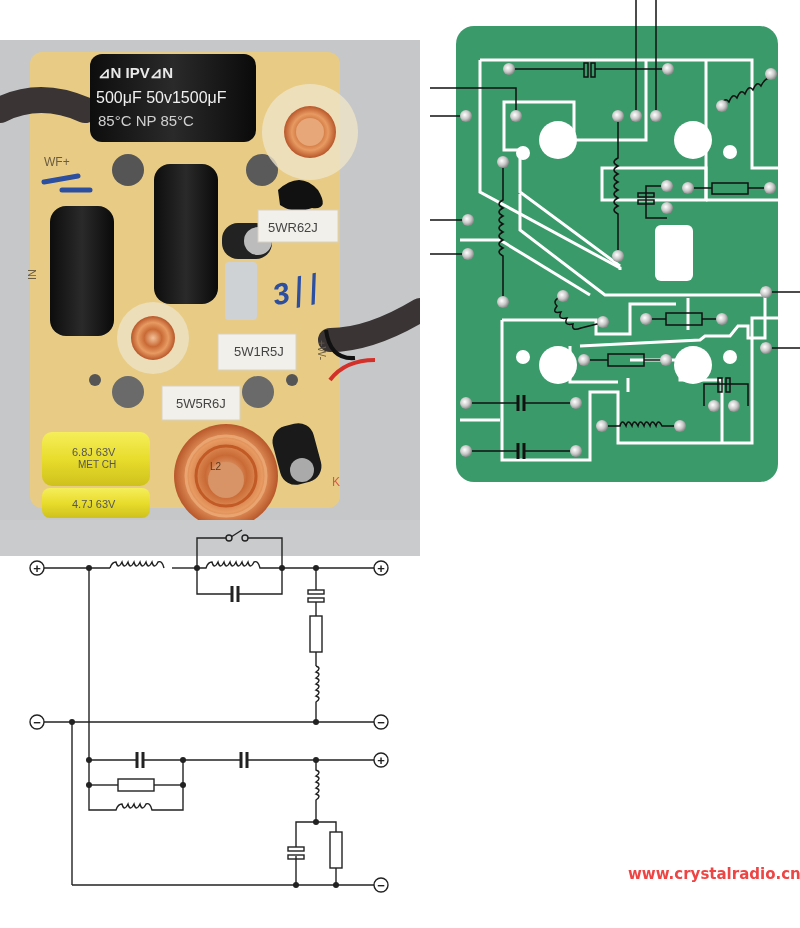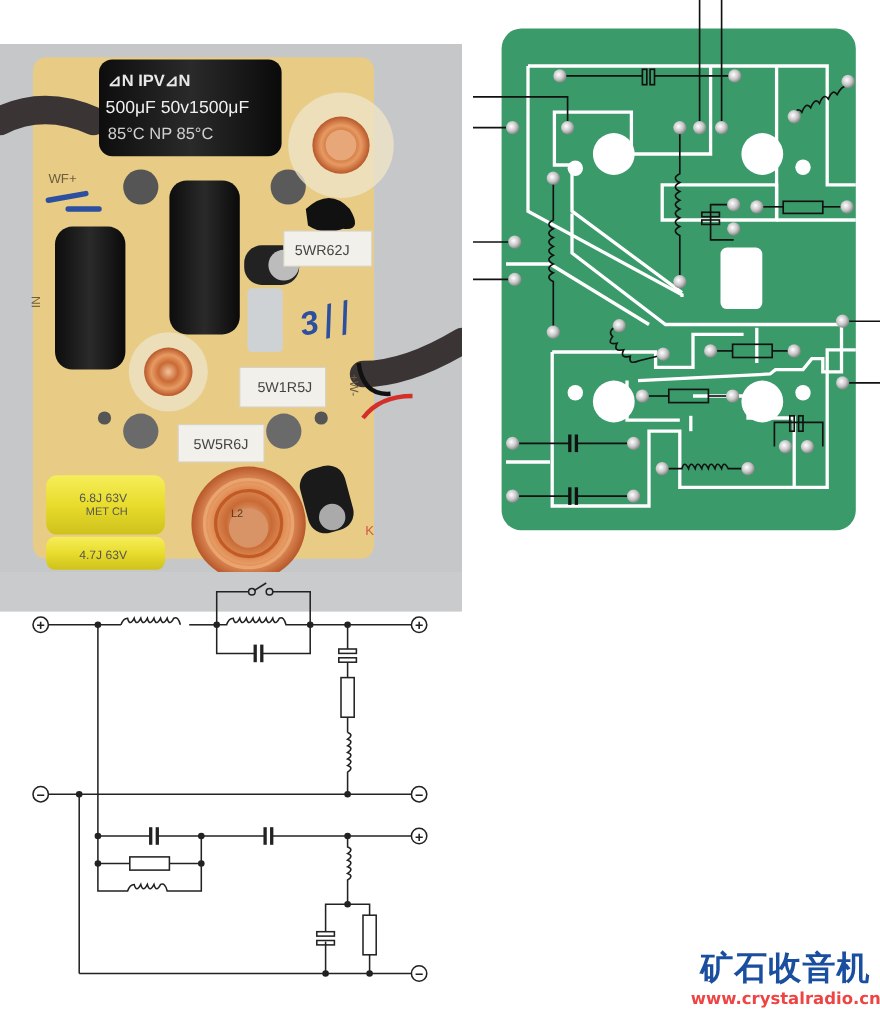--- a/index.html
+++ b/index.html
@@ -337,15 +337,14 @@
       <text x="17" y="207">−</text>
       <text x="361" y="53">+</text>
       <text x="361" y="207">−</text>
       <text x="361" y="245">+</text>
       <text x="361" y="370">−</text>
     </g>
   </svg>
 </div>
 
 <div id="wm">
-  <div class="wm-title">矿石收音机</div>
   <div class="wm-url">www.crystalradio.cn</div>
 </div>
 
 </body></html>

